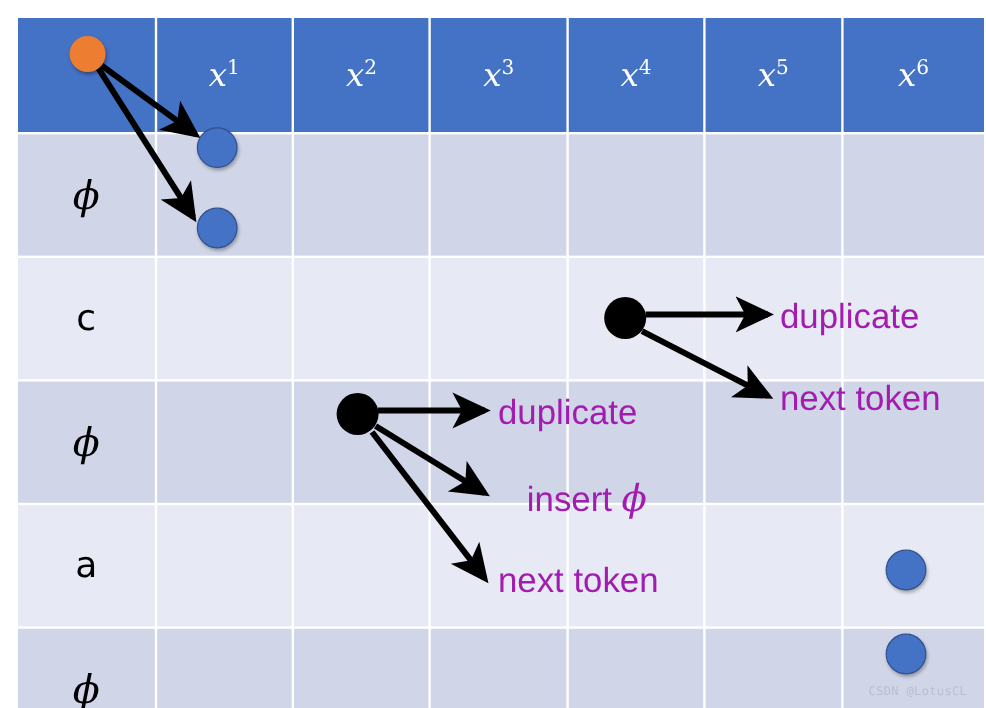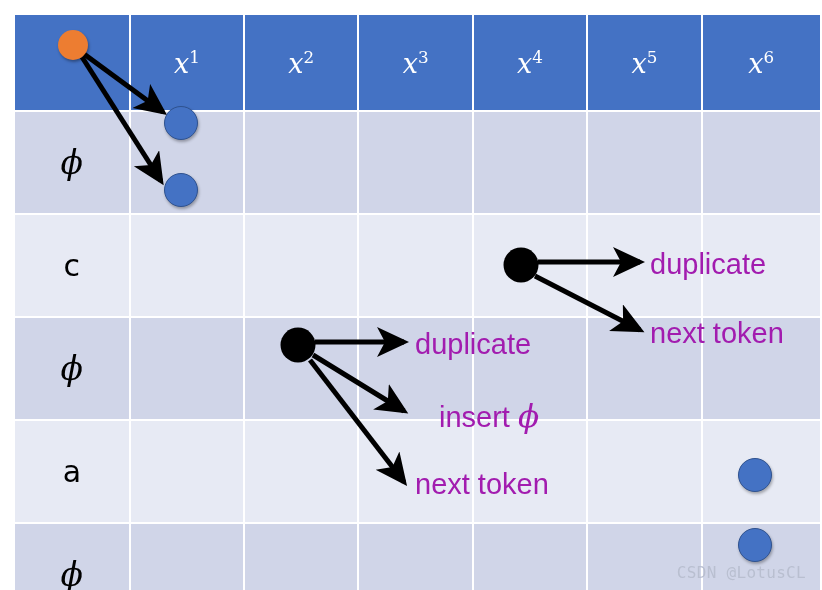--- a/index.html
+++ b/index.html
@@ -100,21 +100,21 @@
     font-family: "DejaVu Serif", serif;
     font-style: italic;
     font-size: 31px;
   }
 
   #watermark {
     position: absolute;
     right: 16px;
     bottom: 8px;
     font-family: "DejaVu Sans Mono", monospace;
-    font-size: 16px;
+    font-size: 10px;
     color: #b9bfd0;
     letter-spacing: 0.3px;
     white-space: nowrap;
   }
 </style>
 </head>
 <body>
 
 <div id="stage">
 

